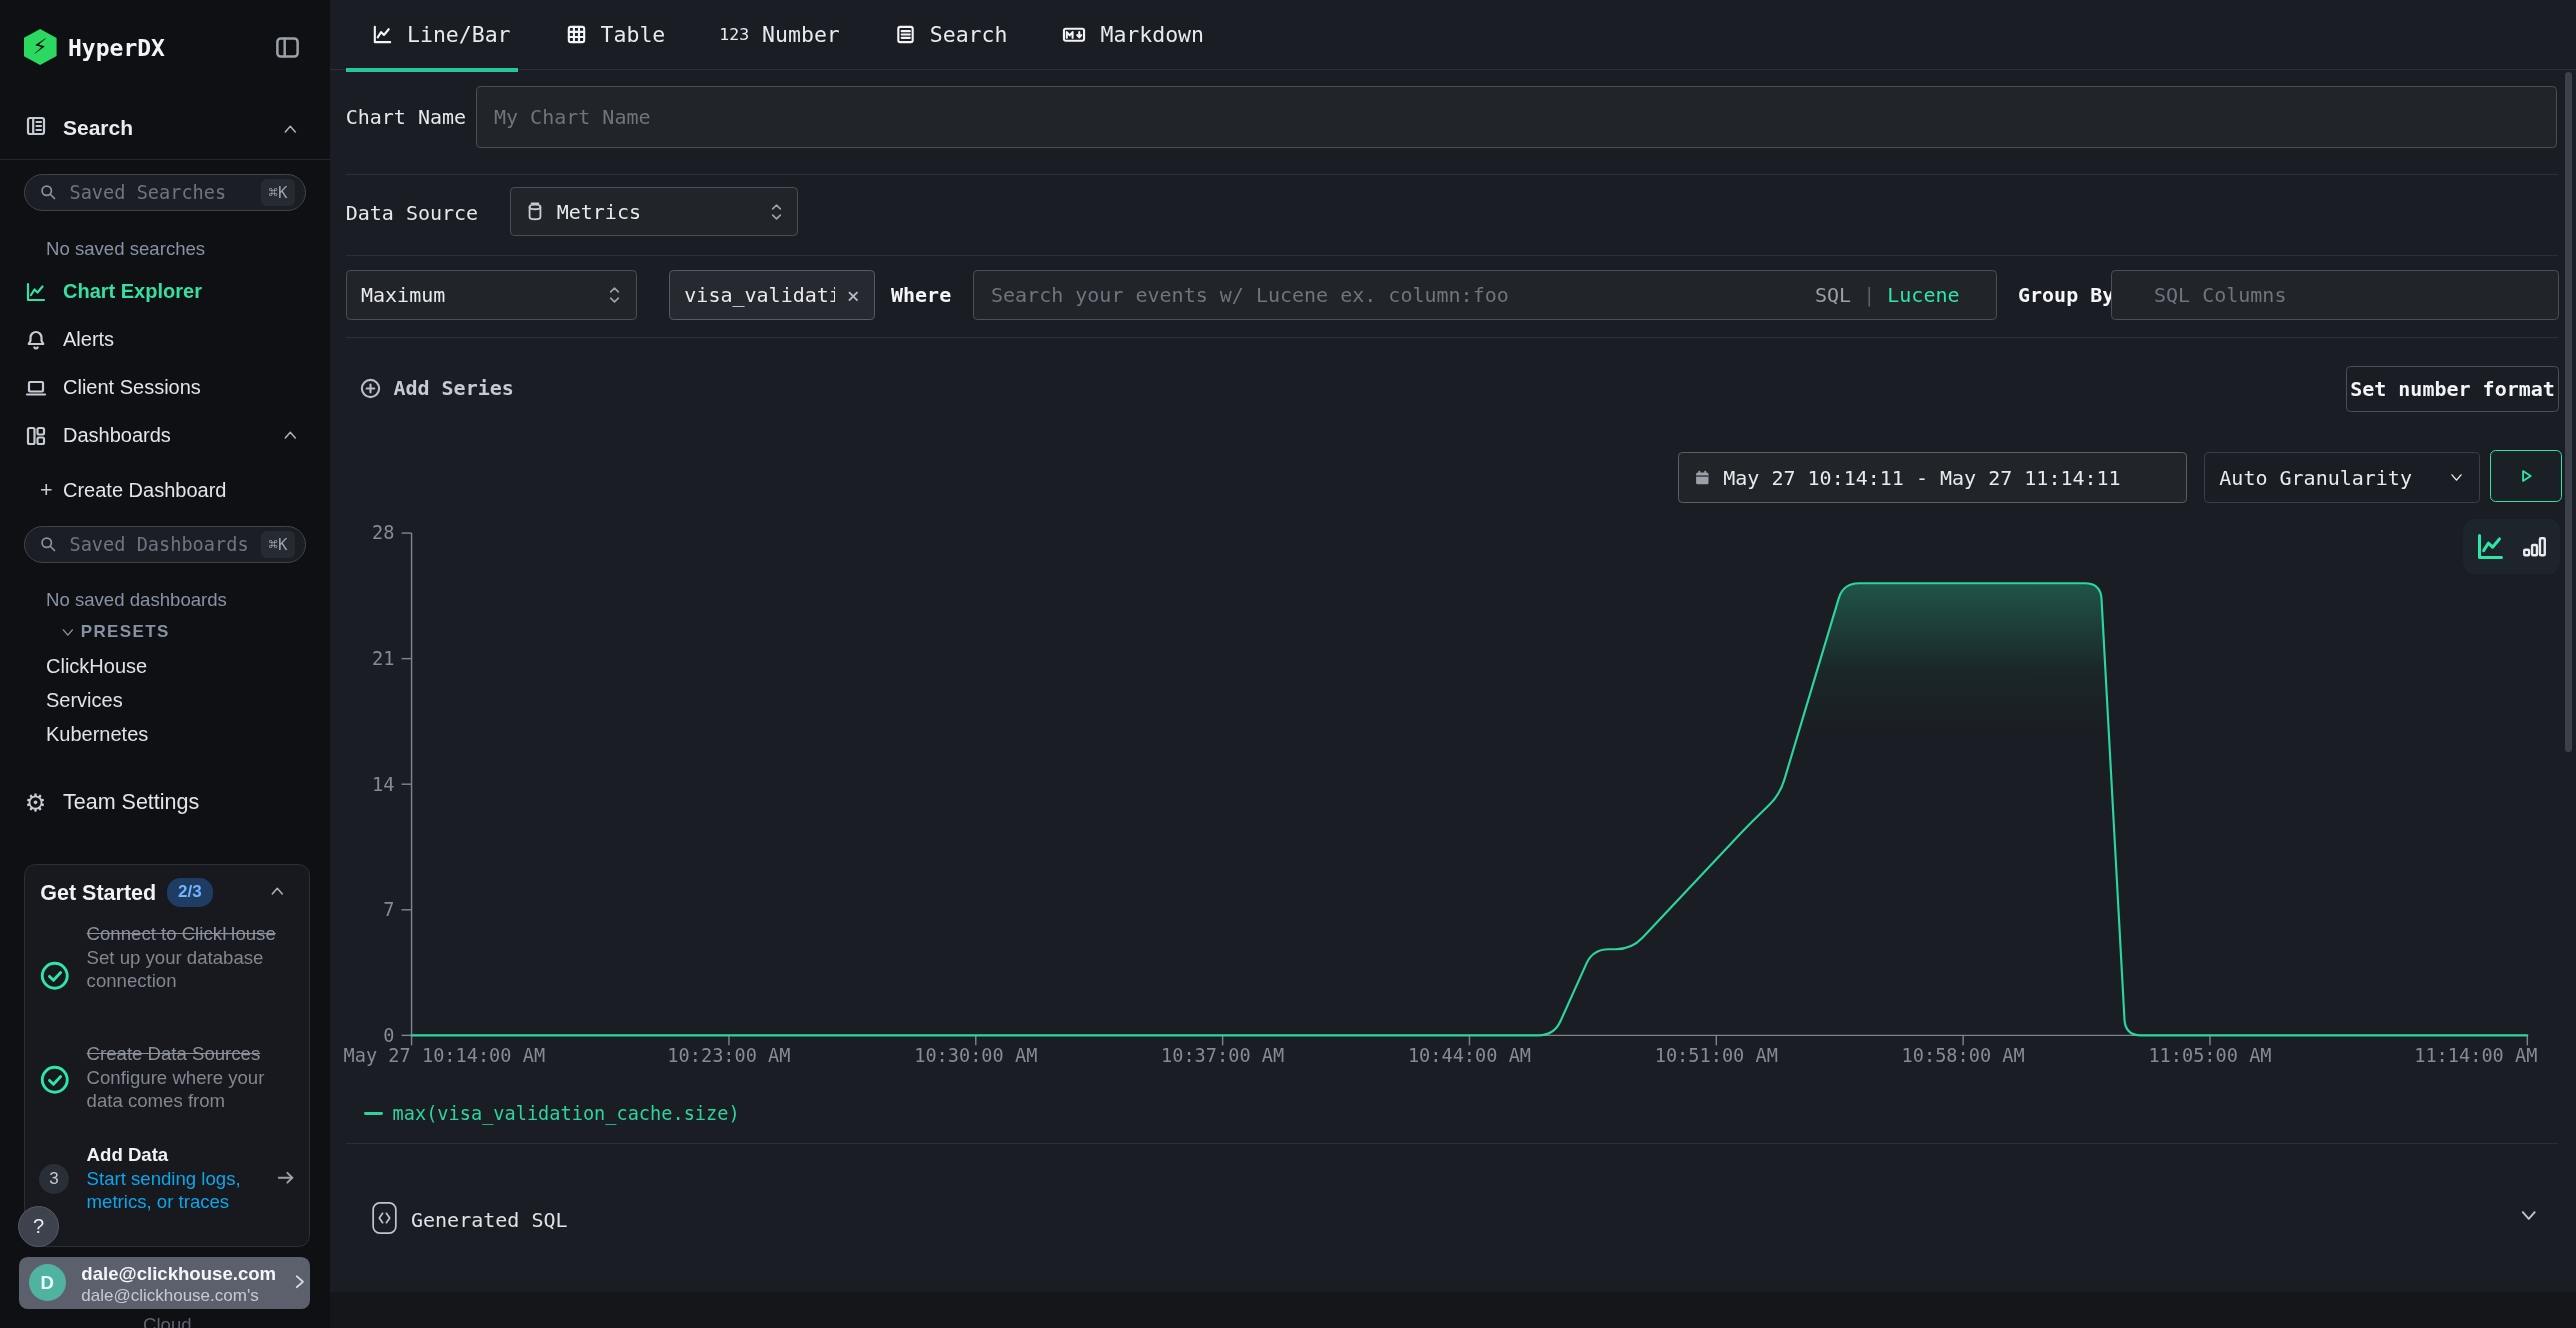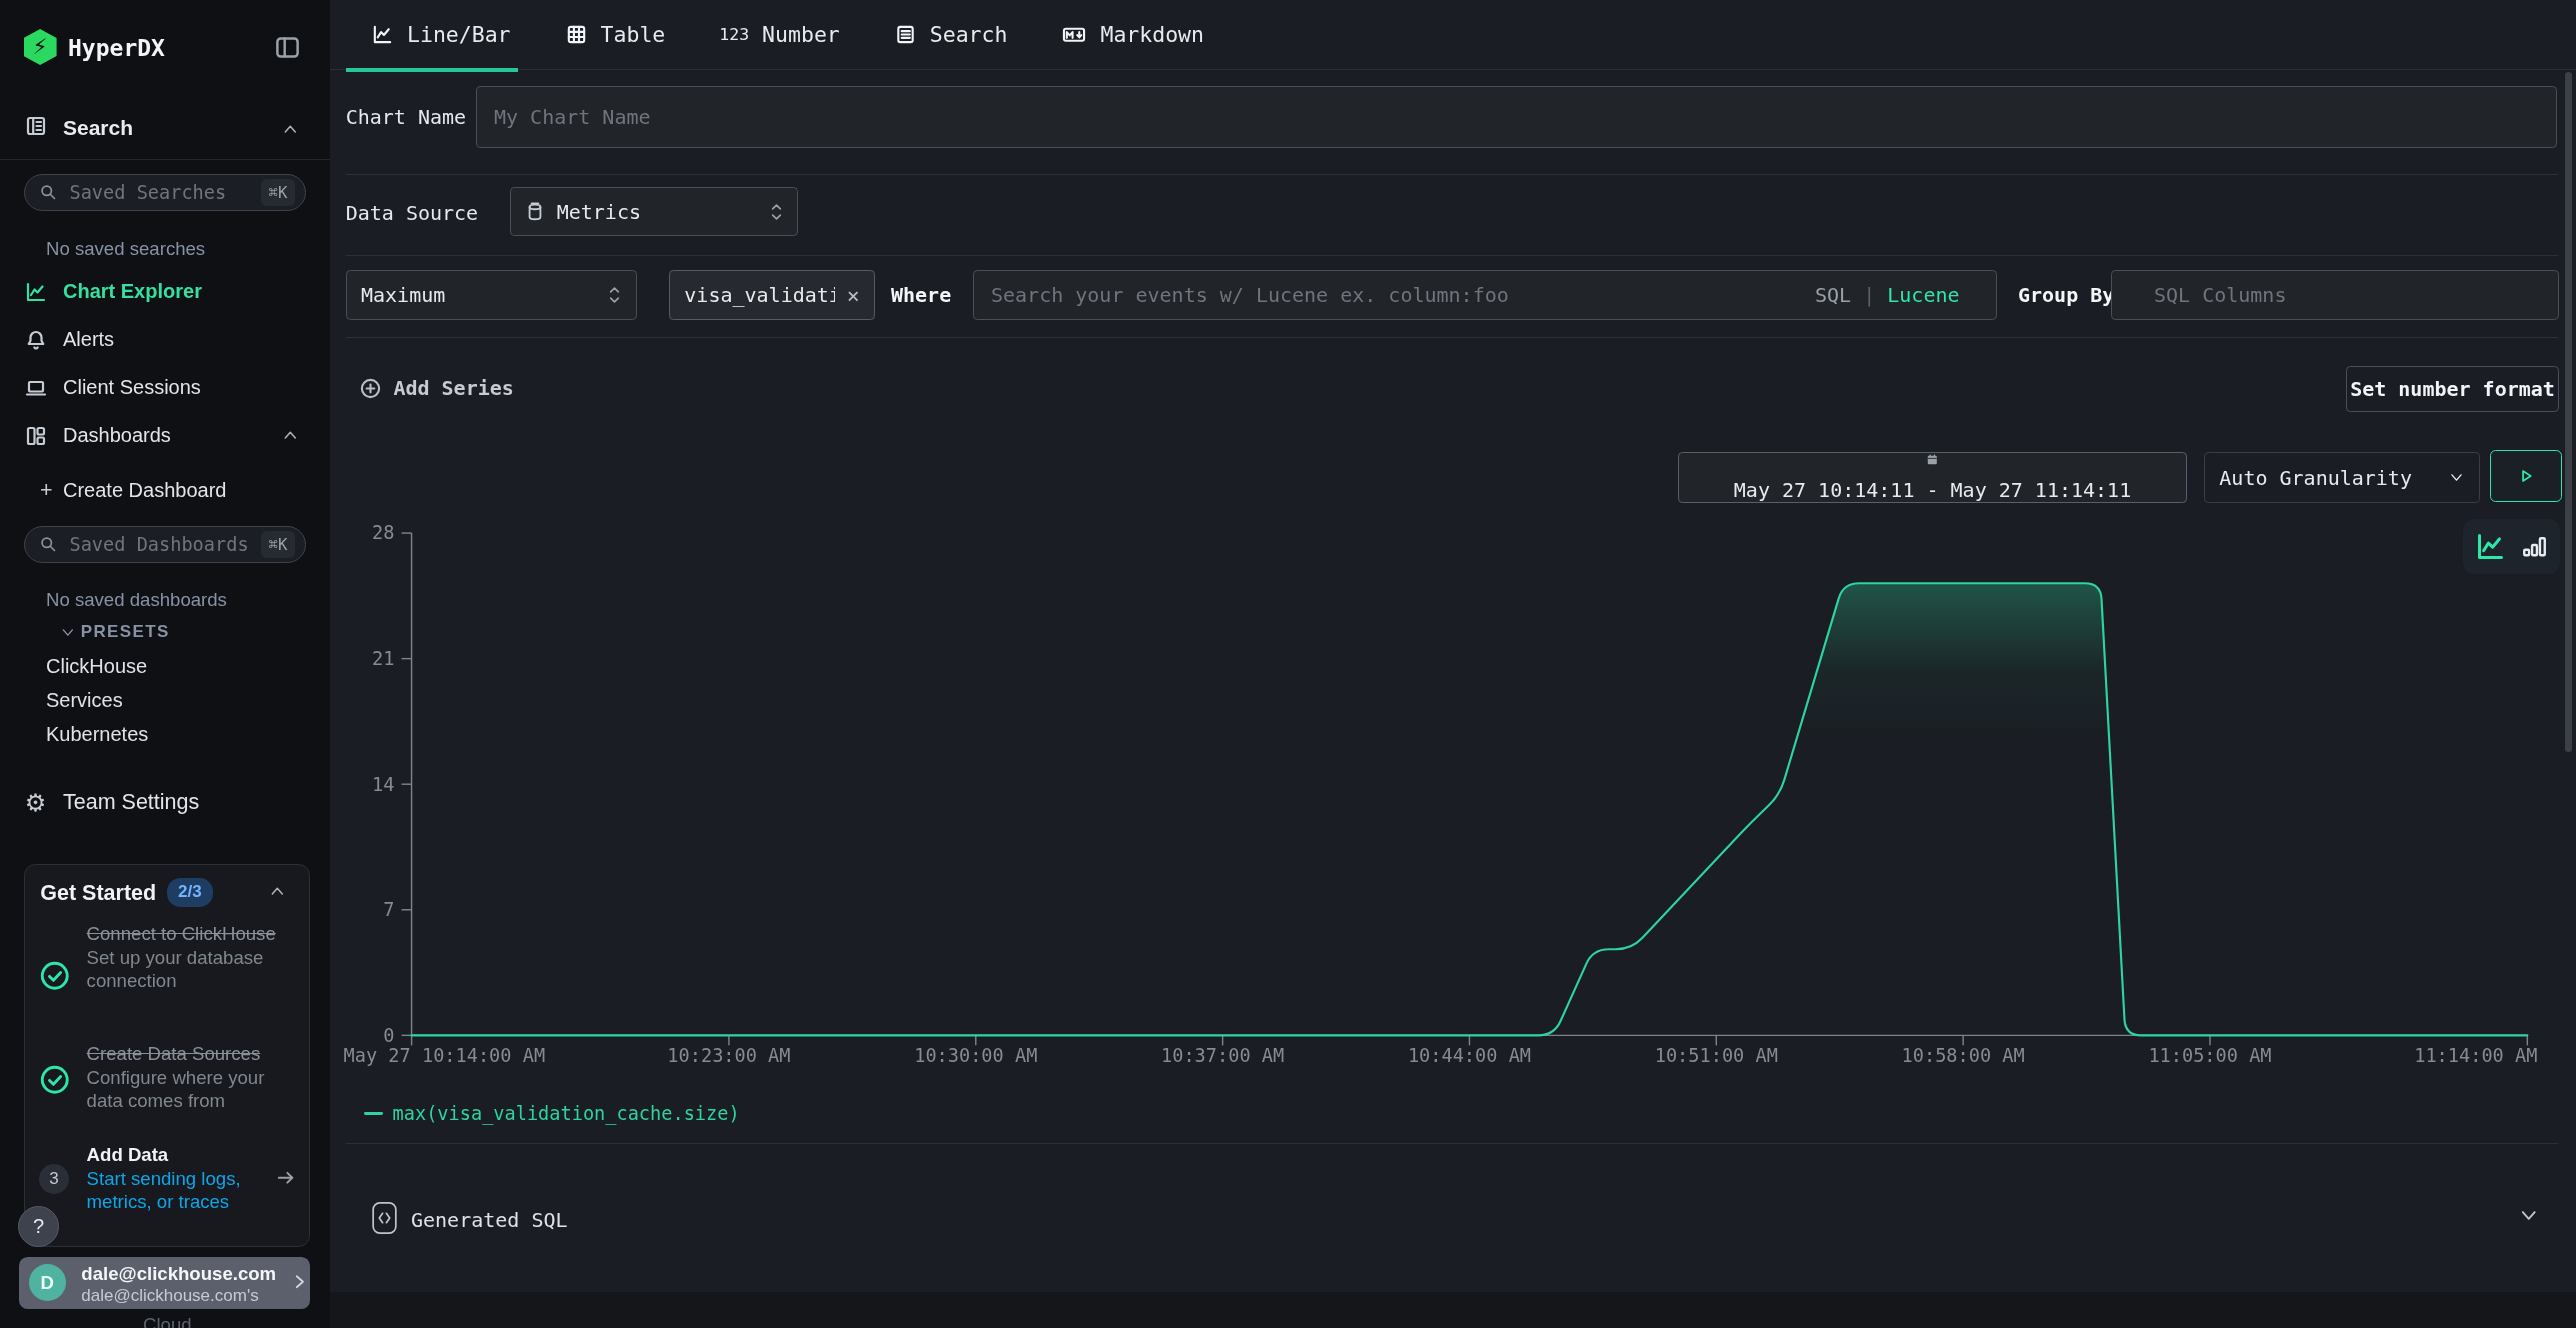--- a/index.html
+++ b/index.html
@@ -326,21 +326,21 @@
     <div class="abs" style="left:29px;top:376px;display:flex;align-items:center;gap:11.4px;cursor:pointer;">
       <svg width="23" height="23" viewBox="0 0 24 24" class="ic-stroke" style="stroke:#b9bec6;">
           <circle cx="12" cy="12" r="9"></circle>
           <line x1="12" y1="8" x2="12" y2="16"></line>
           <line x1="8" y1="12" x2="16" y2="12"></line>
         </svg>
       <span class="mono" style="font-size:20px;font-weight:bold;color:#c6cbd2;">Add Series</span>
     </div>
     <div class="abs ghost-btn" style="left:2016px;top:366px;width:213px;height:46px;">Set number format</div>
 
-    <div class="fselect" style="left:1348px;top:452px;width:509px;height:51px;border-color:#5a5f68;flex-direction:column;">
+    <div class="fselect" style="left:1348px;top:452px;width:509px;height:51px;border-color:#5a5f68;">
       <svg width="18.6" height="20" viewBox="0 0 24 24">
           <rect x="4" y="5" width="16" height="15" rx="2" fill="#9aa1a9"></rect>
           <rect x="7" y="2.5" width="2.4" height="4" rx="1" fill="#9aa1a9"></rect>
           <rect x="14.6" y="2.5" width="2.4" height="4" rx="1" fill="#9aa1a9"></rect>
           <line x1="4" y1="9.5" x2="20" y2="9.5" stroke="#22252b" stroke-width="1.6"></line>
         </svg>
       <span>May 27 10:14:11 - May 27 11:14:11</span>
     </div>
     <div class="fselect" style="left:1874px;top:452px;width:276px;height:51px;background:#1a1d23;border-color:#3a3e46;">
       <span style="flex:1;">Auto Granularity</span>

